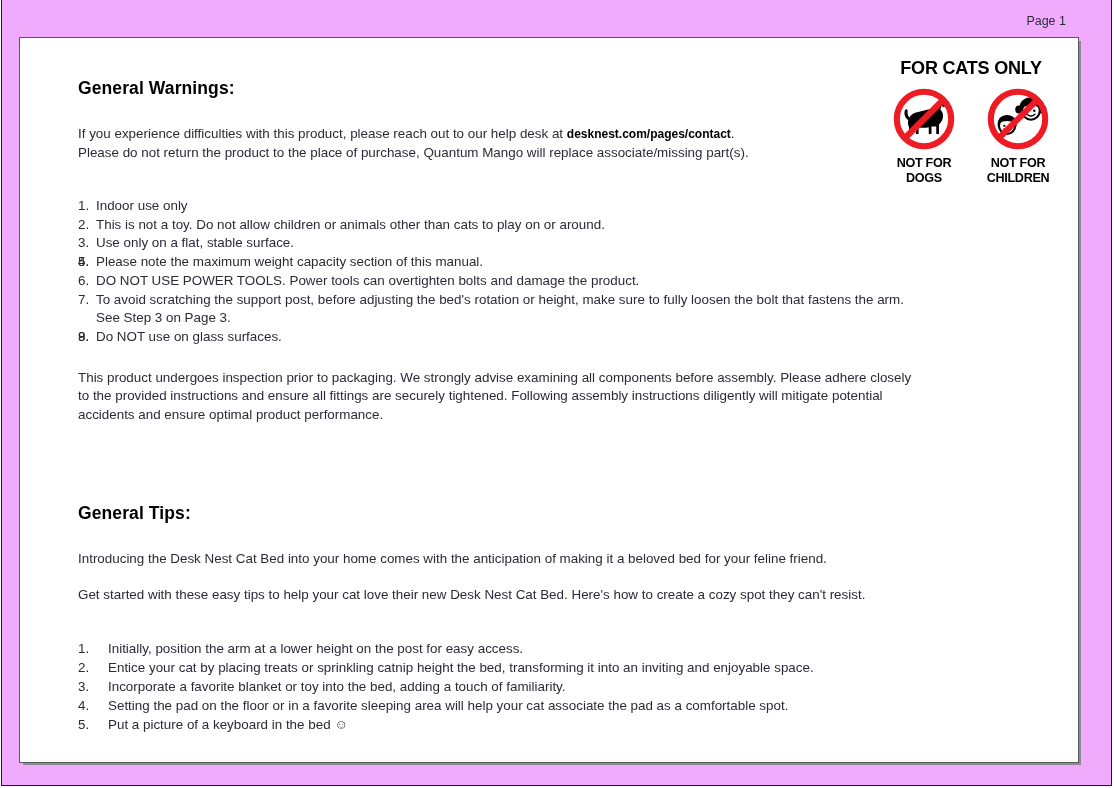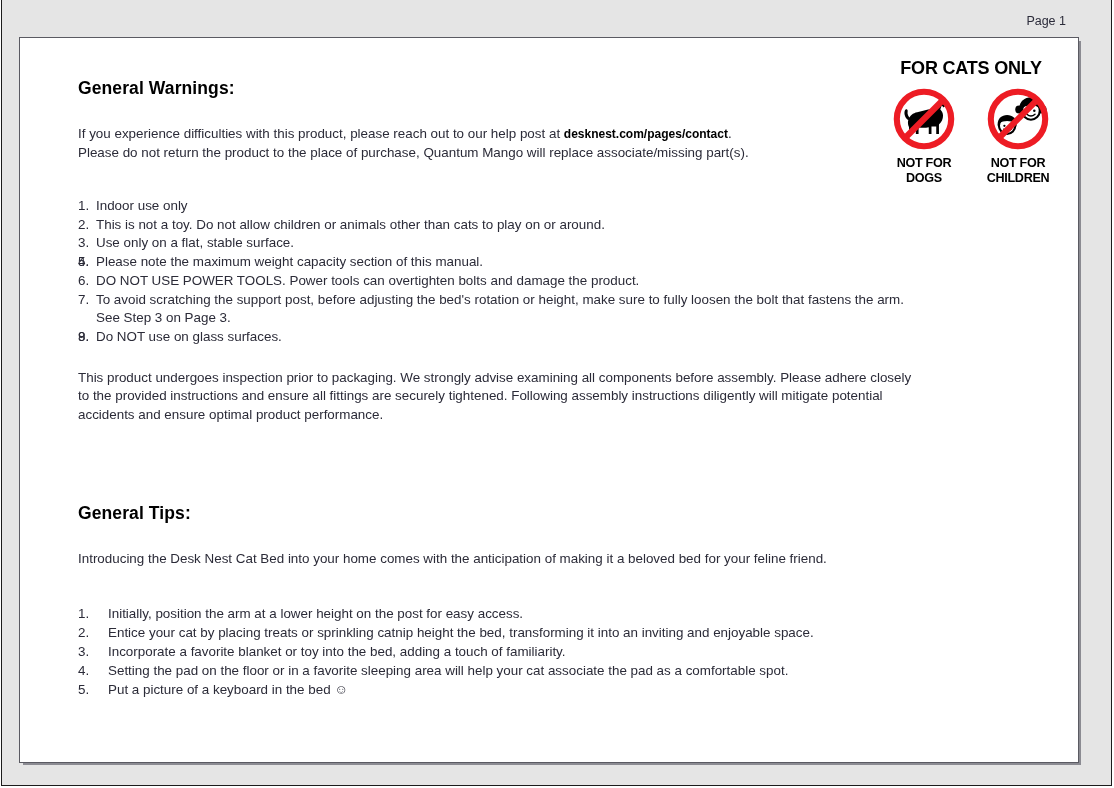--- a/index.html
+++ b/index.html
@@ -19,21 +19,21 @@
   .viewport {
     position: absolute;
     left: 1px;
     top: 0px;
     width: 1111px;
     height: 786px;
     border-left: 1px solid #1c1c1c;
     border-right: 1px solid #1c1c1c;
     border-bottom: 1px solid #1c1c1c;
     box-sizing: border-box;
-    background: #e5e5e5;
+    background: #f0abfc;
   }
 
   .page-label-bar {
     position: absolute;
     left: 0;
     top: 14px;
     width: 1064px;
     text-align: right;
     font-size: 12.5px;
     color: #2b2b3a;
@@ -164,21 +164,21 @@
   <div class="page-label-bar">Page 1</div>
 
   <div class="sheet">
     <div class="sheet-inner">
 
       <div class="content">
 
         <h2 class="section-title">General Warnings:</h2>
 
         <p class="body-para">
-          <span>If you experience difficulties with this product, please reach out to our help post at </span><span class="bold-url">desknest.com/pages/contact</span><span>.</span><br>
+          <span>If you experience difficulties with this product, please reach out to our help desk at </span><span class="bold-url">desknest.com/pages/contact</span><span>.</span><br>
           <span>Please do not return the product to the place of purchase, Quantum Mango will replace associate/missing part(s).</span>
         </p>
 
         <div class="gap-md"></div>
 
         <ol class="num-list" id="warning-items">
             <li><span class="num">1.</span><span>Indoor use only</span></li>
             <li><span class="num">2.</span><span>This is not a toy. Do not allow children or animals other than cats to play on or around.</span></li>
             <li><span class="num">3.</span><span>Use only on a flat, stable surface.</span></li>
             <li><span class="num">4.</span></li>
@@ -192,20 +192,21 @@
         <div class="gap-lg"></div>
 
         <p class="body-para">This product undergoes inspection prior to packaging. We strongly advise examining all components before assembly. Please adhere closely to the provided instructions and ensure all fittings are securely tightened. Following assembly instructions diligently will mitigate potential accidents and ensure optimal product performance.</p>
 
         <div class="gap-xl"></div>
 
         <h2 class="section-title">General Tips:</h2>
 
         <p class="body-para">Introducing the Desk Nest Cat Bed into your home comes with the anticipation of making it a beloved bed for your feline friend.</p>
 
+        <p class="body-para">Get started with these easy tips to help your cat love their new Desk Nest Cat Bed. Here's how to create a cozy spot they can't resist.</p>
 
         <div class="gap-md"></div>
 
         <ol class="num-list tips-list" id="tip-items">
             <li><span class="num">1.</span><span>Initially, position the arm at a lower height on the post for easy access.</span></li>
             <li><span class="num">2.</span><span>Entice your cat by placing treats or sprinkling catnip height the bed, transforming it into an inviting and enjoyable space.</span></li>
             <li><span class="num">3.</span><span>Incorporate a favorite blanket or toy into the bed, adding a touch of familiarity.</span></li>
             <li><span class="num">4.</span><span>Setting the pad on the floor or in a favorite sleeping area will help your cat associate the pad as a comfortable spot.</span></li>
             <li><span class="num">5.</span><span>Put a picture of a keyboard in the bed ☺</span></li>
           </ol>

